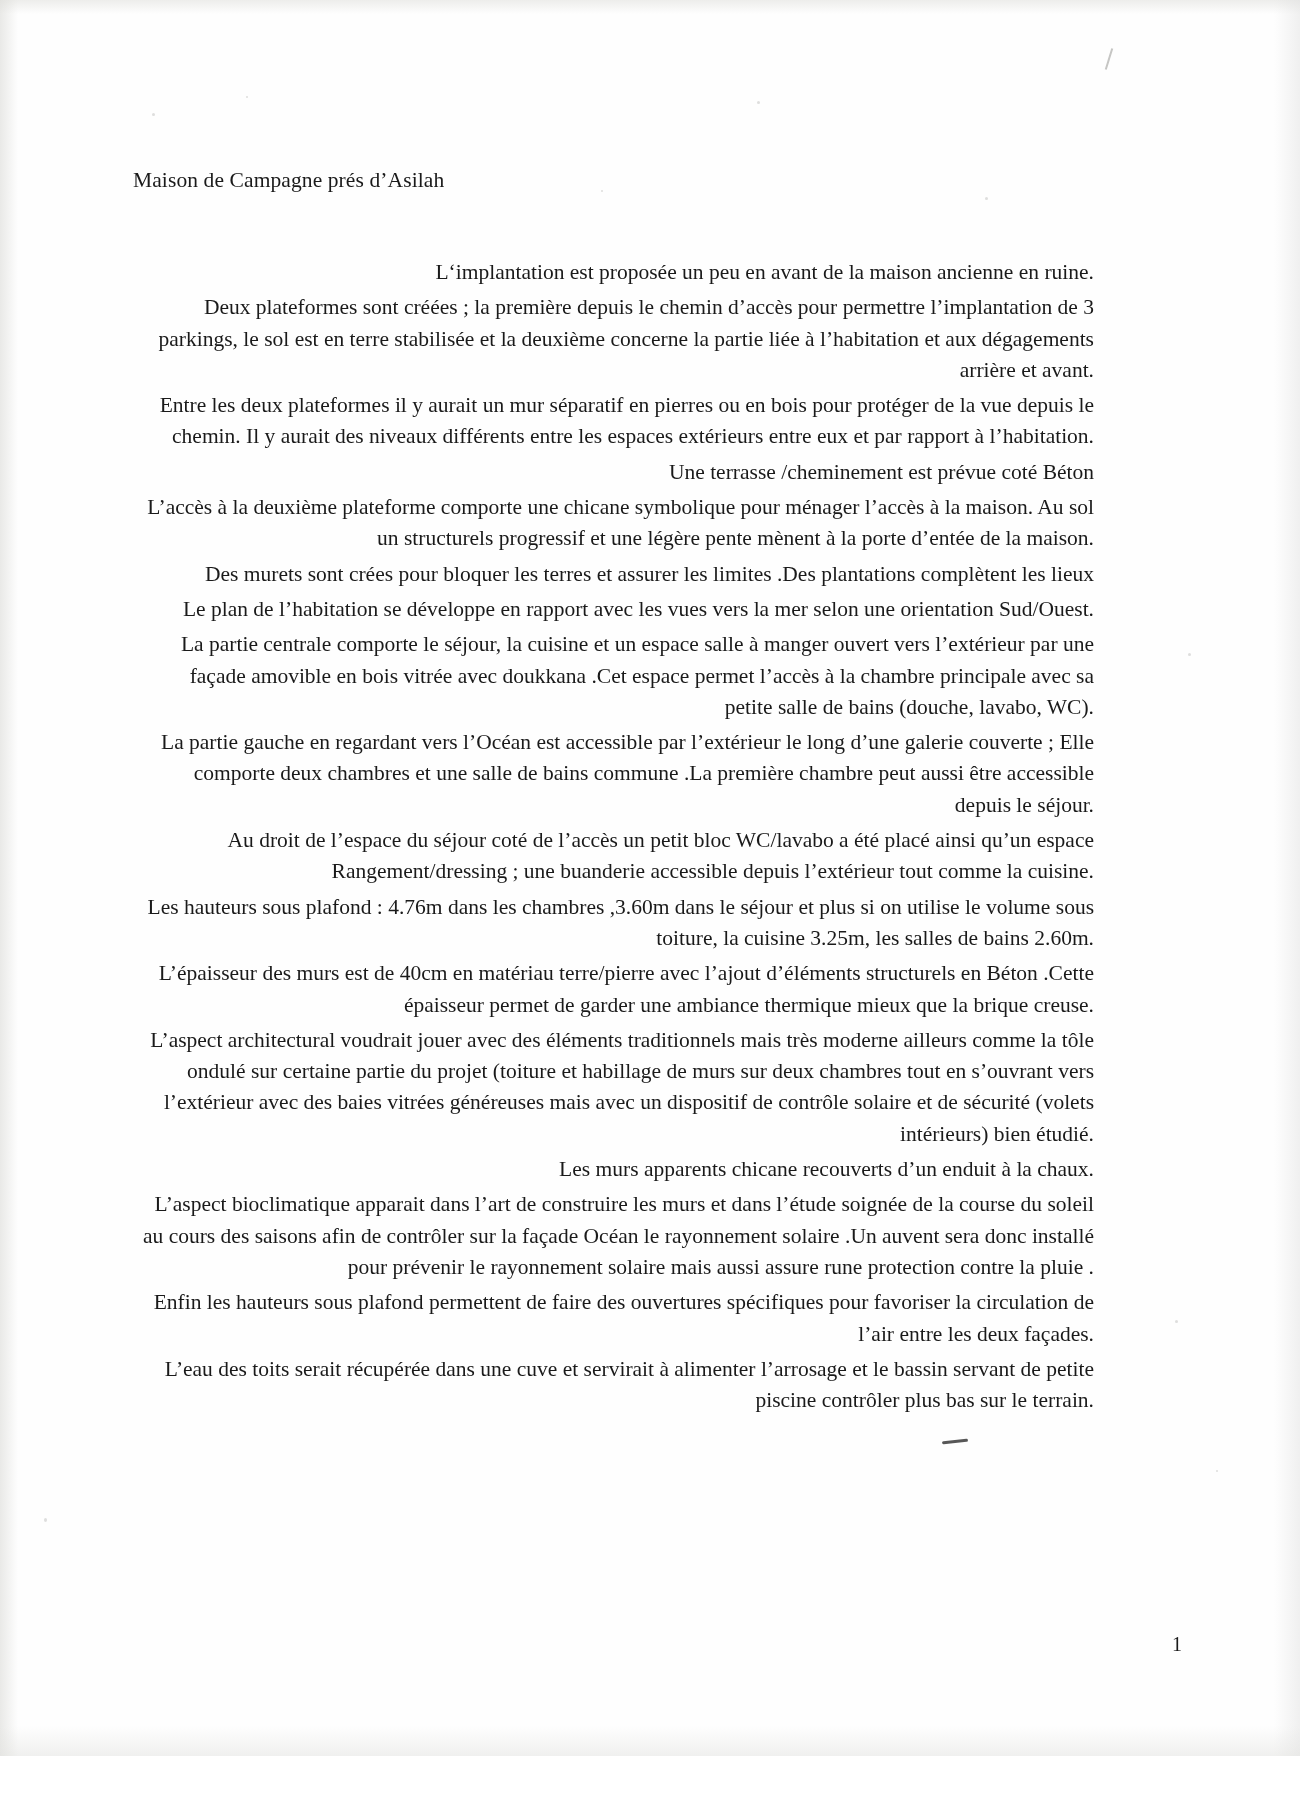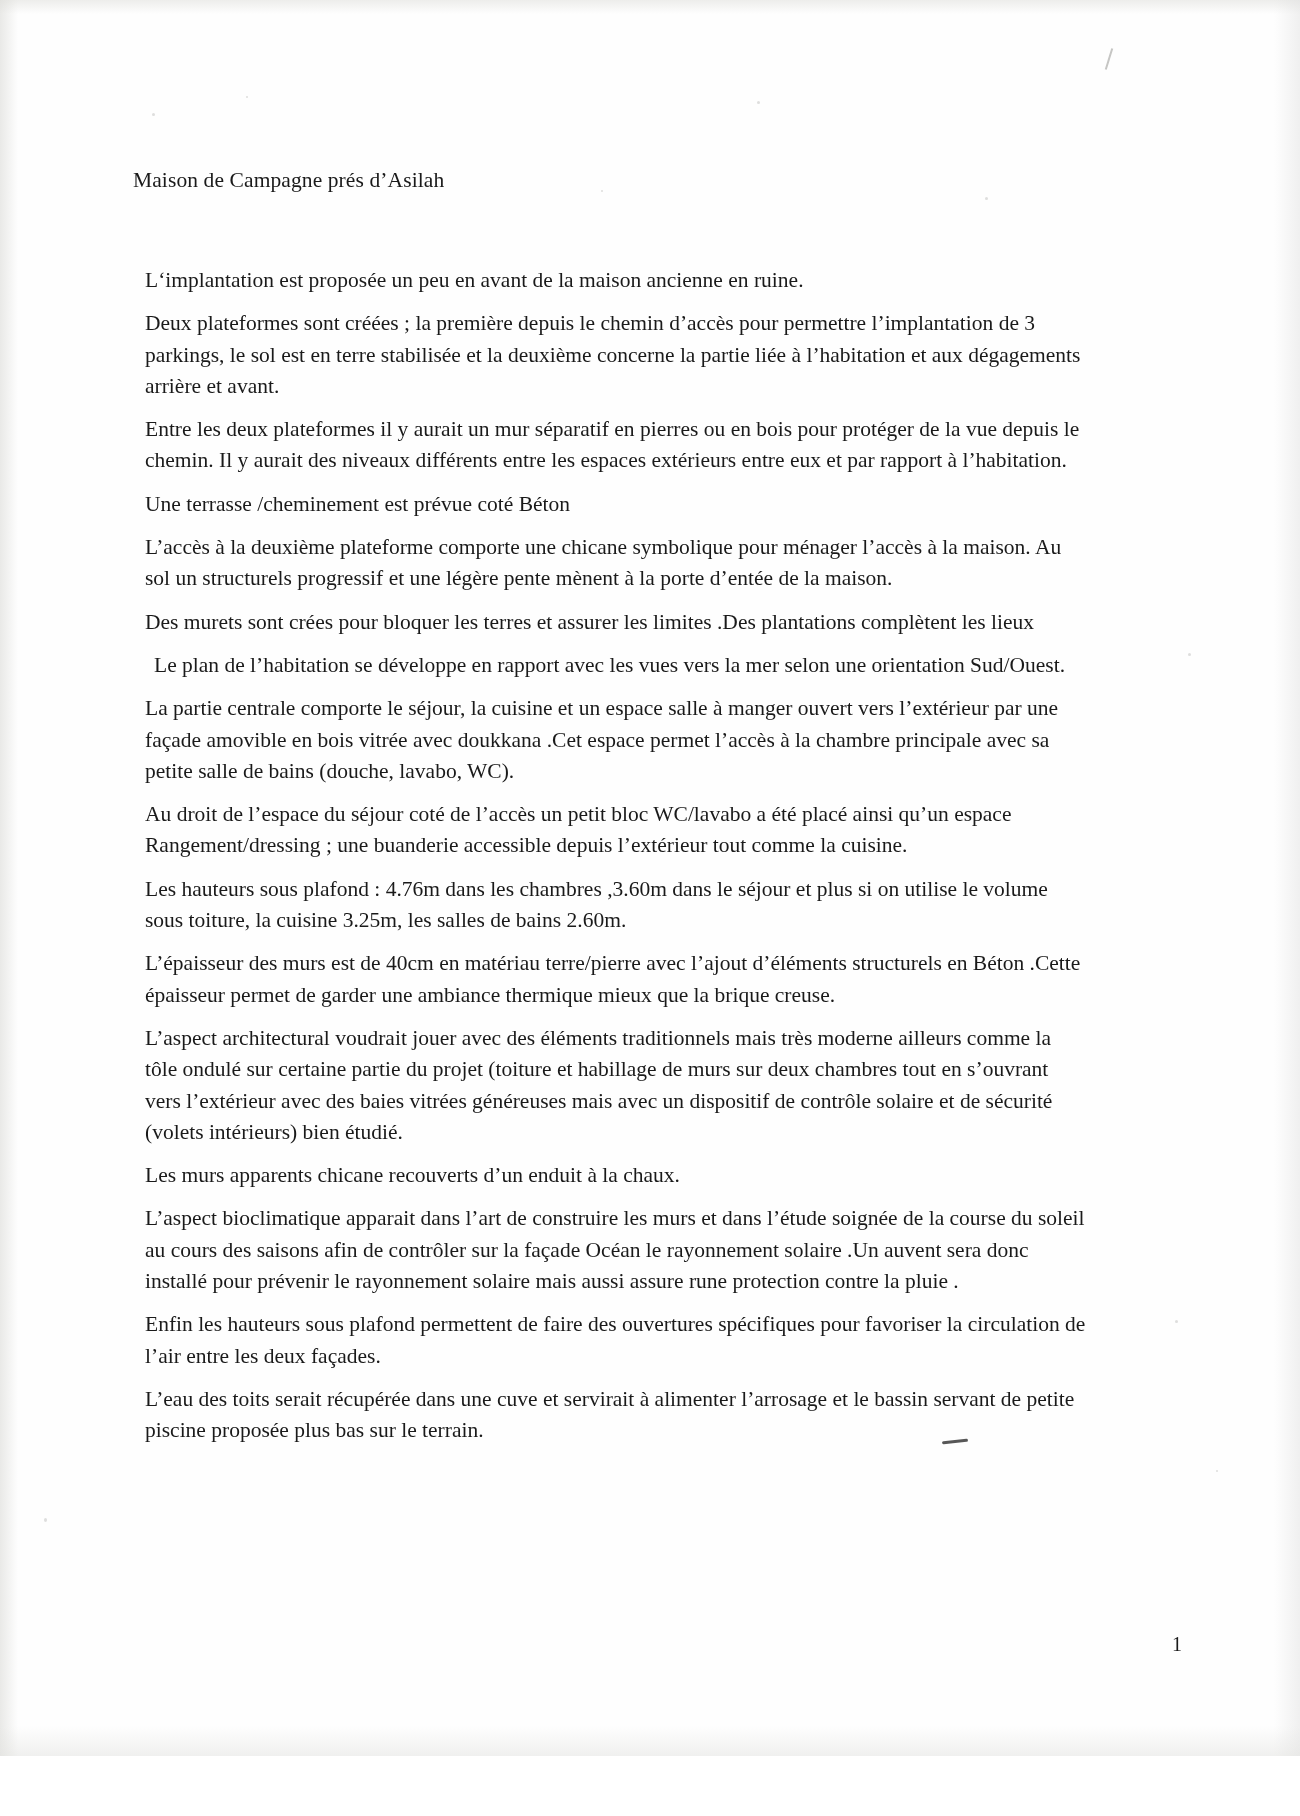--- a/index.html
+++ b/index.html
@@ -69,21 +69,22 @@
   .body-text {
     position: absolute;
     left: 133px;
     top: 253px;
     width: 965px;
     font-size: 21.5px;
     line-height: 31.3px;
     text-align: left;
   }
   .body-text p {
-    margin: 12px;
+    margin: 4px;
+    text-align: right;
   }
   .body-text p.indent-sm {
     text-indent: 9px;
   }
 
   .page-number {
     position: absolute;
     right: 118px;
     bottom: 100px;
     font-size: 20px;
@@ -139,25 +140,26 @@
 
   <div class="body-text">
     <p>L‘implantation est proposée un peu en avant de la maison ancienne en ruine.</p>
     <p>Deux plateformes sont créées ; la première depuis le chemin d’accès pour permettre l’implantation de 3 parkings, le sol est en terre stabilisée et la deuxième concerne la partie liée à l’habitation et aux dégagements arrière et avant.</p>
     <p>Entre les deux plateformes il y aurait un mur séparatif en pierres ou en bois pour protéger de la vue depuis le chemin. Il y aurait des niveaux différents entre les espaces extérieurs entre eux et par rapport à l’habitation.</p>
     <p>Une terrasse /cheminement est prévue coté Béton</p>
     <p>L’accès à la deuxième plateforme comporte une chicane symbolique pour ménager l’accès à la maison. Au sol un structurels progressif et une légère pente mènent à la porte d’entée de la maison.</p>
     <p>Des murets sont crées pour bloquer les terres et assurer les limites .Des plantations complètent les lieux</p>
     <p class="indent-sm"> Le plan de l’habitation se développe en rapport avec les vues vers la mer selon une orientation Sud/Ouest.</p>
     <p>La partie centrale comporte le séjour, la cuisine et un espace salle à manger ouvert vers l’extérieur par une façade amovible en bois vitrée avec doukkana .Cet espace permet l’accès à la chambre principale avec sa petite salle de bains (douche, lavabo, WC).</p>
+    <p>La partie gauche en regardant vers l’Océan est accessible par l’extérieur le long d’une galerie couverte ; Elle comporte deux chambres et une salle de bains commune .La première chambre peut aussi être accessible depuis le séjour.</p>
     <p>Au droit de l’espace du séjour coté de l’accès  un petit bloc WC/lavabo a été placé ainsi qu’un espace Rangement/dressing ; une buanderie accessible depuis l’extérieur  tout comme la cuisine.</p>
     <p>Les hauteurs sous plafond : 4.76m dans les chambres ,3.60m dans le séjour  et plus si on utilise le volume sous toiture, la cuisine 3.25m, les salles de bains 2.60m.</p>
     <p>L’épaisseur des murs est de 40cm en matériau terre/pierre avec l’ajout d’éléments structurels en Béton .Cette épaisseur permet de garder une ambiance thermique mieux que la brique creuse.</p>
     <p>L’aspect architectural voudrait jouer avec des éléments traditionnels mais très moderne ailleurs comme la tôle ondulé sur certaine partie du projet (toiture et habillage de murs sur deux chambres tout en s’ouvrant vers l’extérieur avec des baies vitrées généreuses mais avec un dispositif de contrôle solaire et de sécurité (volets intérieurs) bien étudié.</p>
     <p>Les murs apparents chicane recouverts d’un enduit à la chaux.</p>
     <p>L’aspect bioclimatique apparait dans l’art de construire les murs et dans l’étude soignée de la course du soleil au cours des saisons afin de contrôler sur la façade Océan le rayonnement solaire .Un auvent sera donc installé pour prévenir le rayonnement solaire mais aussi assure rune protection contre la pluie .</p>
     <p>Enfin les hauteurs sous plafond permettent de faire des ouvertures spécifiques pour favoriser la circulation de l’air entre les deux façades.</p>
-    <p>L’eau des toits serait récupérée dans une cuve et servirait à alimenter l’arrosage et le bassin servant de petite piscine proposée plus bas sur le terrain.</p>
+    <p>L’eau des toits serait récupérée dans une cuve et servirait à alimenter l’arrosage et le bassin servant de petite piscine contrôler plus bas sur le terrain.</p>
   </div>
 
   <div class="page-number">1</div>
 
 </div>
 
 </body></html>

